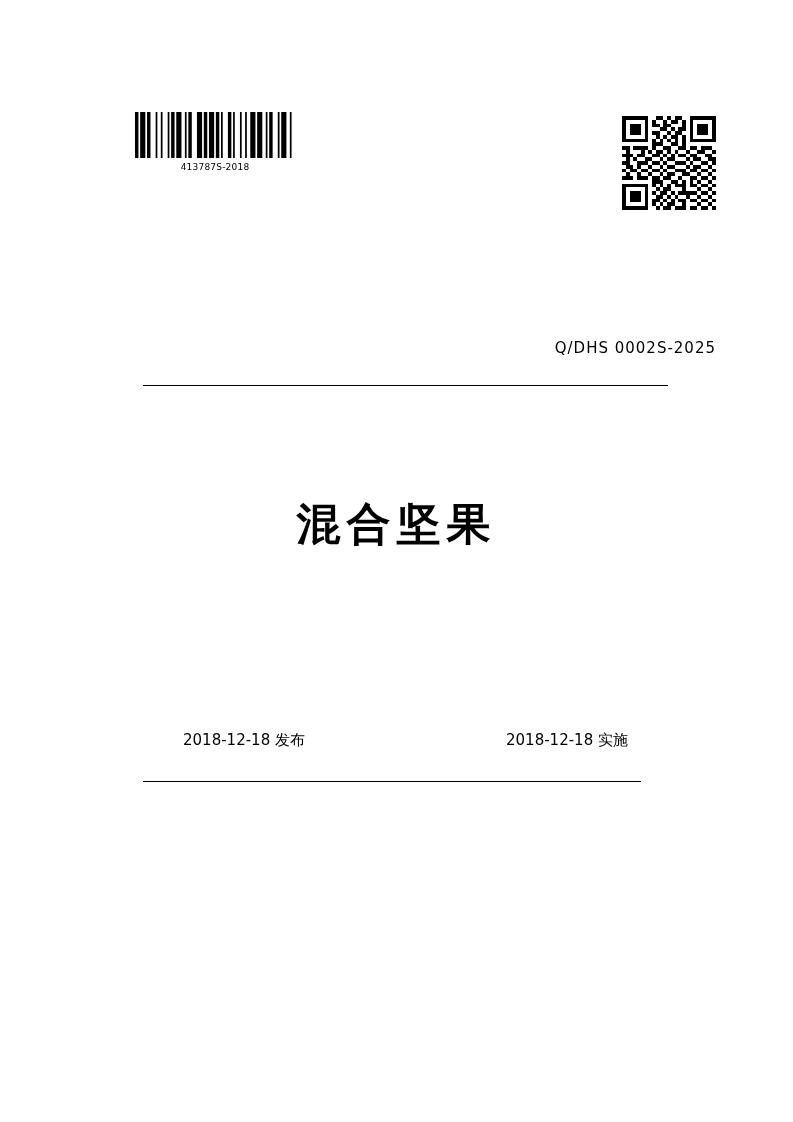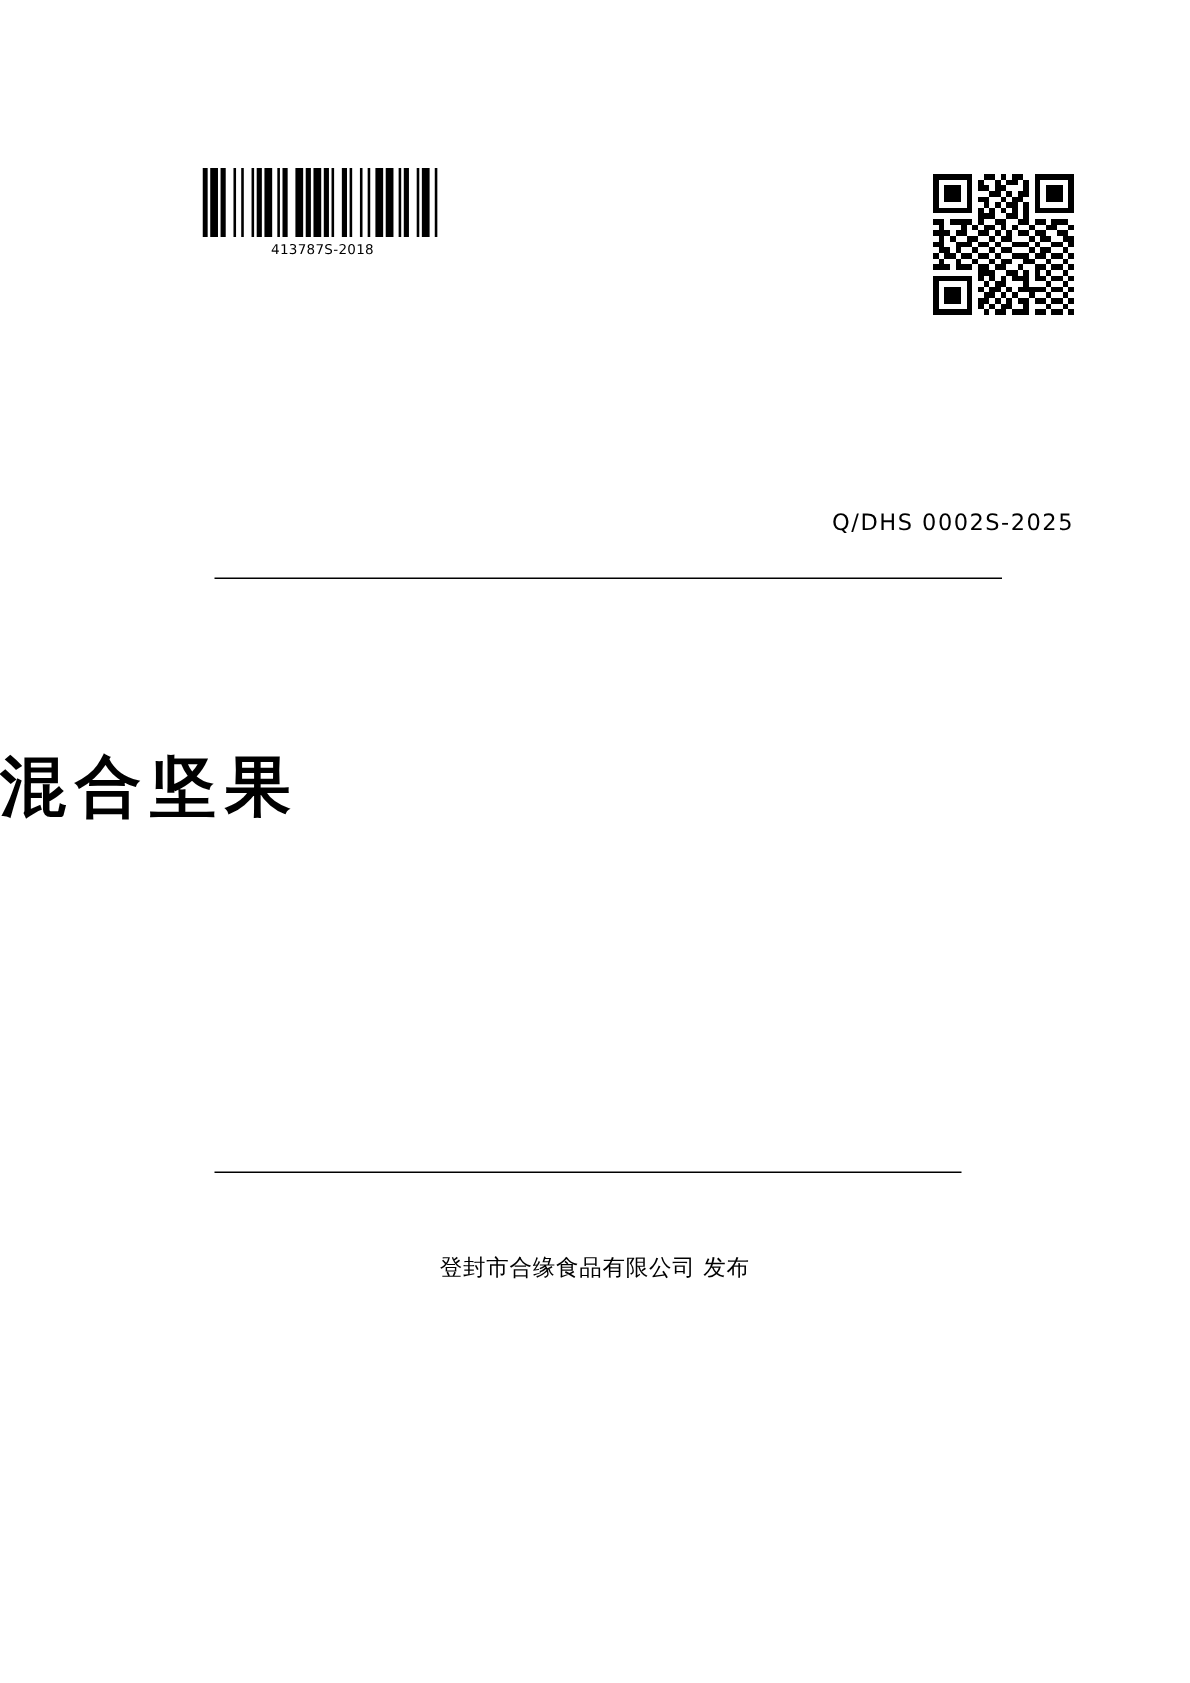--- a/index.html
+++ b/index.html
@@ -78,21 +78,21 @@
     width: 525px;
     border-top: 1px solid #000;
   }
 
   
   .doc-title {
     position: absolute;
     left: 0;
     right: 0;
     top: 495px;
-    text-align: left;
+    text-align: center;
     font-size: 44px;
     font-weight: bold;
     letter-spacing: 6px;
   }
 
   
   .date-row {
     position: absolute;
     left: 143px;
     top: 731px;
@@ -509,18 +509,21 @@
         <rect x="24" y="24" width="1" height="1" fill="#000"></rect>
       </svg>
   </div>
 
   <div class="std-number">Q/DHS 0002S-2025</div>
 
   <div class="rule-top"></div>
 
   <div class="doc-title">混合坚果</div>
 
+  <div class="date-row">
+    <span class="date-publish">2018-12-18 发布</span>
+    <span class="date-effective">2018-12-18 实施</span>
+  </div>
 
   <div class="rule-bottom"></div>
 
-  <div class="publisher">登封市合缘食品有限公司 发布</div>
 
 </div>
 
 </body></html>

